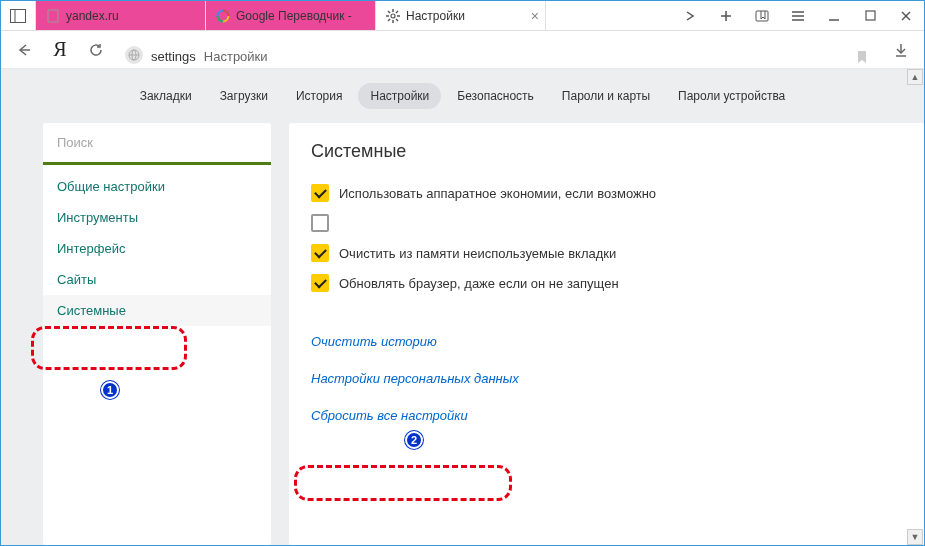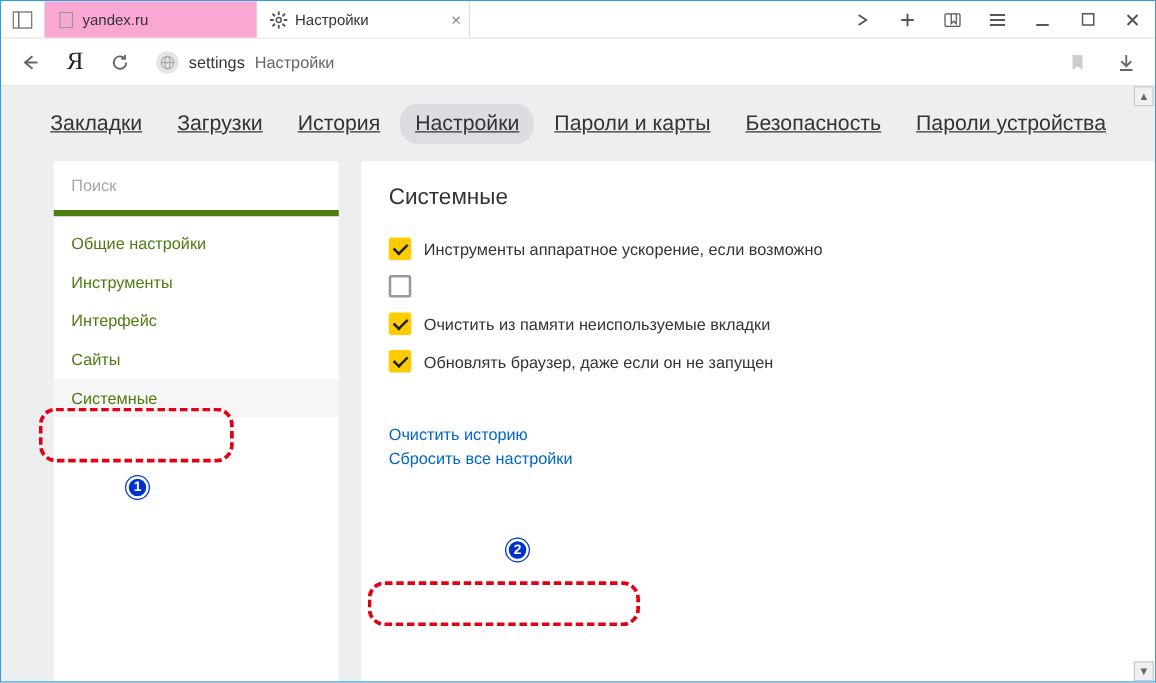--- a/index.html
+++ b/index.html
@@ -34,21 +34,21 @@
     display: flex;
     align-items: center;
     padding: 0 10px;
     width: 170px;
     border-right: 1px solid #e0e0e0;
     font-size: 12px;
     color: #333;
     gap: 6px;
     cursor: pointer;
     position: relative;
-    background: #f9a8d4;
+    background: #ec4899;
   }
   .tab.active { background: #fff; }
   .tab .tab-close {
     position: absolute;
     right: 6px;
     color: #888;
     font-size: 14px;
   }
   .tab-strip-controls {
     display: flex;
@@ -74,21 +74,21 @@
   }
   .nav-btn {
     width: 30px; height: 30px;
     display: flex; align-items: center; justify-content: center;
     color: #666; cursor: pointer;
   }
   .yandex-y { font-size: 20px; font-weight: 300; color: #222; font-family: 'Times New Roman', serif; }
   .addr-field {
     flex: 1;
     display: flex;
-    align-items: center;
+    align-items: flex-end;
     height: 28px;
     border-radius: 4px;
     padding: 0 8px;
     gap: 8px;
     color: #555;
   }
   .addr-field .globe {
     width: 18px; height: 18px; border-radius: 50%;
     background: #e5e5e5;
     display: flex; align-items: center; justify-content: center;
@@ -102,22 +102,21 @@
     flex-direction: column;
     height: calc(100% - 68px);
     background: #edeef0;
     position: relative;
   }
   .topnav {
     display: flex;
     justify-content: center;
     gap: 4px;
     padding: 14px 0 14px 0;
-    font-size: 17px;
-    text-decoration: underline;
+    font-size: 12px;
   }
   .topnav .item {
     padding: 6px 12px;
     color: #333;
     cursor: pointer;
     border-radius: 14px;
   }
   .topnav .item.active {
     background: #dcdde0;
   }
@@ -130,26 +129,26 @@
   .sidebar {
     width: 228px;
     background: #fff;
     display: flex;
     flex-direction: column;
     border-radius: 2px;
   }
   .search-box {
     padding: 12px 14px;
     color: #a7a7a7;
-    border-bottom: 5px solid #4d7c0f;
+    border-bottom: 3px solid #4d7c0f;
   }
   .side-items { display: flex; flex-direction: column; padding: 6px 0; position: relative; }
   .side-item {
     padding: 8px 14px;
-    color: #4d7c0f;
+    color: #0f766e;
     cursor: pointer;
     position: relative;
   }
   .side-item.hover { background: #f6f6f7; }
   .main {
     flex: 1;
     background: #fff;
     padding: 18px 22px;
     position: relative;
     border-radius: 2px;
@@ -178,21 +177,21 @@
   }
   .chkbox.checked { background: #ffcc00; border-color: #ffcc00; }
   .chkbox.checked::after {
     content: "";
     width: 5px;
     height: 9px;
     border: solid #222;
     border-width: 0 2px 2px 0;
     transform: rotate(45deg) translate(-1px,-1px);
   }
-  .links { margin-top: 36px; display: flex; flex-direction: column; gap: 4px; align-items: flex-start;}
+  .links { margin-top: 36px; display: flex; flex-direction: column; gap: 22px; align-items: flex-start; font-style: italic;}
   .links a {
     color: #0066cc;
     text-decoration: none;
     font-size: 13px;
     cursor: pointer;
   }
   .annot {
     position: absolute;
     border: 3px dashed #e30016;
     border-radius: 14px;
@@ -236,20 +235,31 @@
   </div>
   <div class="sep"></div>
   <div class="tabs">
     <div class="tab">
       <span>
           <svg width="14" height="14">
             <rect x="2" y="1" width="10" height="12" fill="none" stroke="#999"></rect>
           </svg>
         </span>
       <span>yandex.ru</span>
+    </div>
+    <div class="tab">
+      <span>
+          <svg width="14" height="14" viewBox="0 0 14 14">
+            <circle cx="7" cy="7" r="5.5" fill="none" stroke="#4285F4" stroke-width="2"></circle>
+            <path d="M7 1.5 A5.5 5.5 0 0 1 12.5 7" stroke="#EA4335" stroke-width="2" fill="none"></path>
+            <path d="M12.5 7 A5.5 5.5 0 0 1 7 12.5" stroke="#FBBC05" stroke-width="2" fill="none"></path>
+            <path d="M7 12.5 A5.5 5.5 0 0 1 1.5 7" stroke="#34A853" stroke-width="2" fill="none"></path>
+          </svg>
+        </span>
+      <span>Google Переводчик -</span>
     </div>
     <div class="tab active">
       <span>
           <svg width="14" height="14" viewBox="0 0 14 14">
             <circle cx="7" cy="7" r="2" fill="none" stroke="#555" stroke-width="1.2"></circle>
             <g stroke="#555" stroke-width="1.5">
               <line x1="7" y1="0" x2="7" y2="3"></line>
               <line x1="7" y1="11" x2="7" y2="14"></line>
               <line x1="0" y1="7" x2="3" y2="7"></line>
               <line x1="11" y1="7" x2="14" y2="7"></line>
@@ -347,58 +357,59 @@
       </svg>
     </div>
 </div>
 
 <div class="content-area">
   <div class="topnav">
     <div class="item">Закладки</div>
     <div class="item">Загрузки</div>
     <div class="item">История</div>
     <div class="item active">Настройки</div>
+    <div class="item">Безопасность</div>
     <div class="item">Пароли и карты</div>
-    <div class="item">Безопасность</div>
     <div class="item">Пароли устройства</div>
   </div>
 
   <div class="body">
     <div class="sidebar">
       <div class="search-box">Поиск</div>
       <div class="side-items">
         <div class="side-item">Общие настройки</div>
         <div class="side-item">Инструменты</div>
         <div class="side-item">Интерфейс</div>
         <div class="side-item">Сайты</div>
         <div class="side-item hover">Системные</div>
       </div>
     </div>
 
     <div class="main">
       <h2>Системные</h2>
 
       <div class="chk-row">
         <div class="chkbox checked"></div>
-        <span>Инструменты аппаратное ускорение, если возможно</span>
+        <span>Использовать аппаратное экономии, если возможно</span>
       </div>
       <div class="chk-row">
         <div class="chkbox"></div>
       </div>
       <div class="chk-row">
         <div class="chkbox checked"></div>
         <span>Очистить из памяти неиспользуемые вкладки</span>
       </div>
       <div class="chk-row">
         <div class="chkbox checked"></div>
         <span>Обновлять браузер, даже если он не запущен</span>
       </div>
 
       <div class="links">
         <a>Очистить историю</a>
+        <a>Настройки персональных данных</a>
         <a>Сбросить все настройки</a>
       </div>
     </div>
   </div>
 
   <div class="scroll-btn" style="top:0">▲</div>
   <div class="scroll-btn" style="bottom:0">▼</div>
 
   <div class="annot" style="left:30px; top:257px; width:156px; height:44px;"></div>
   <div class="badge" style="left:100px; top:312px;">1</div>

